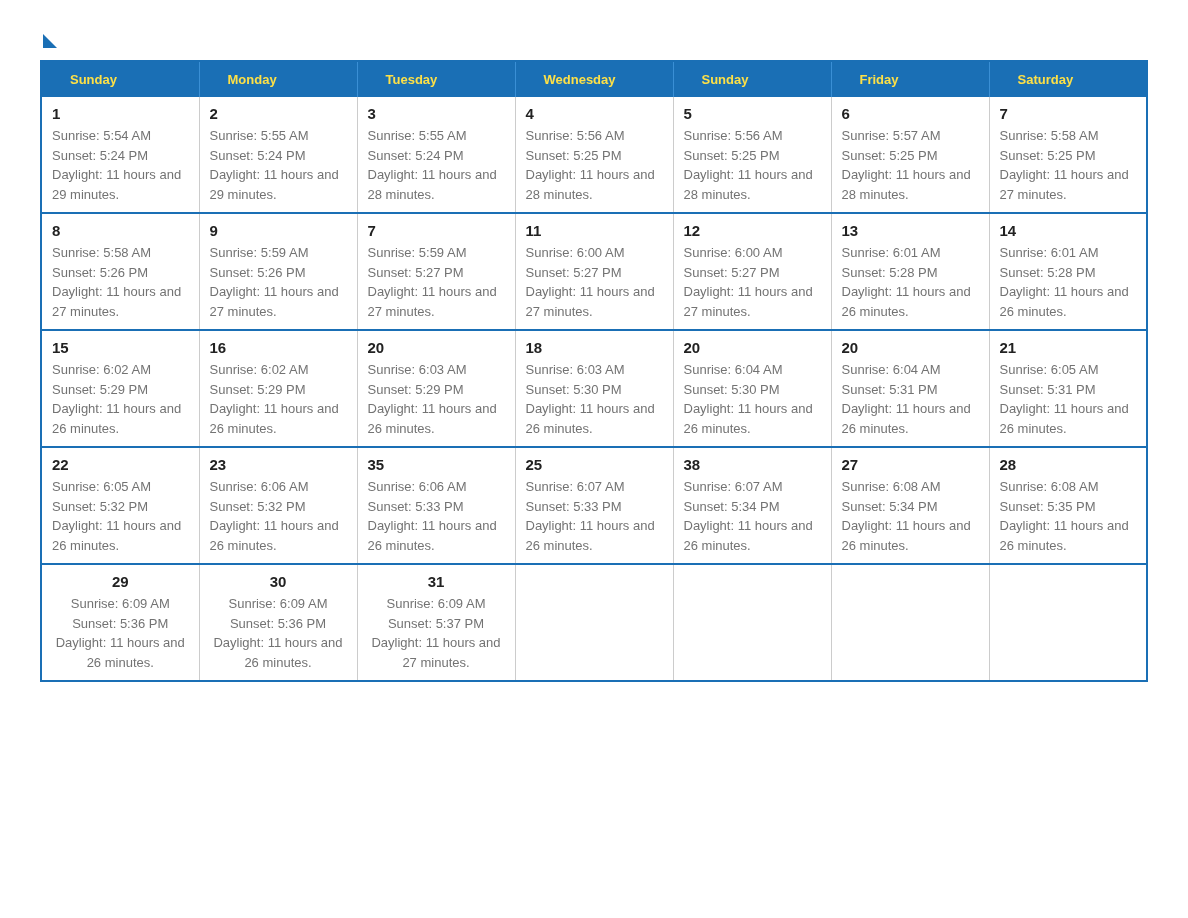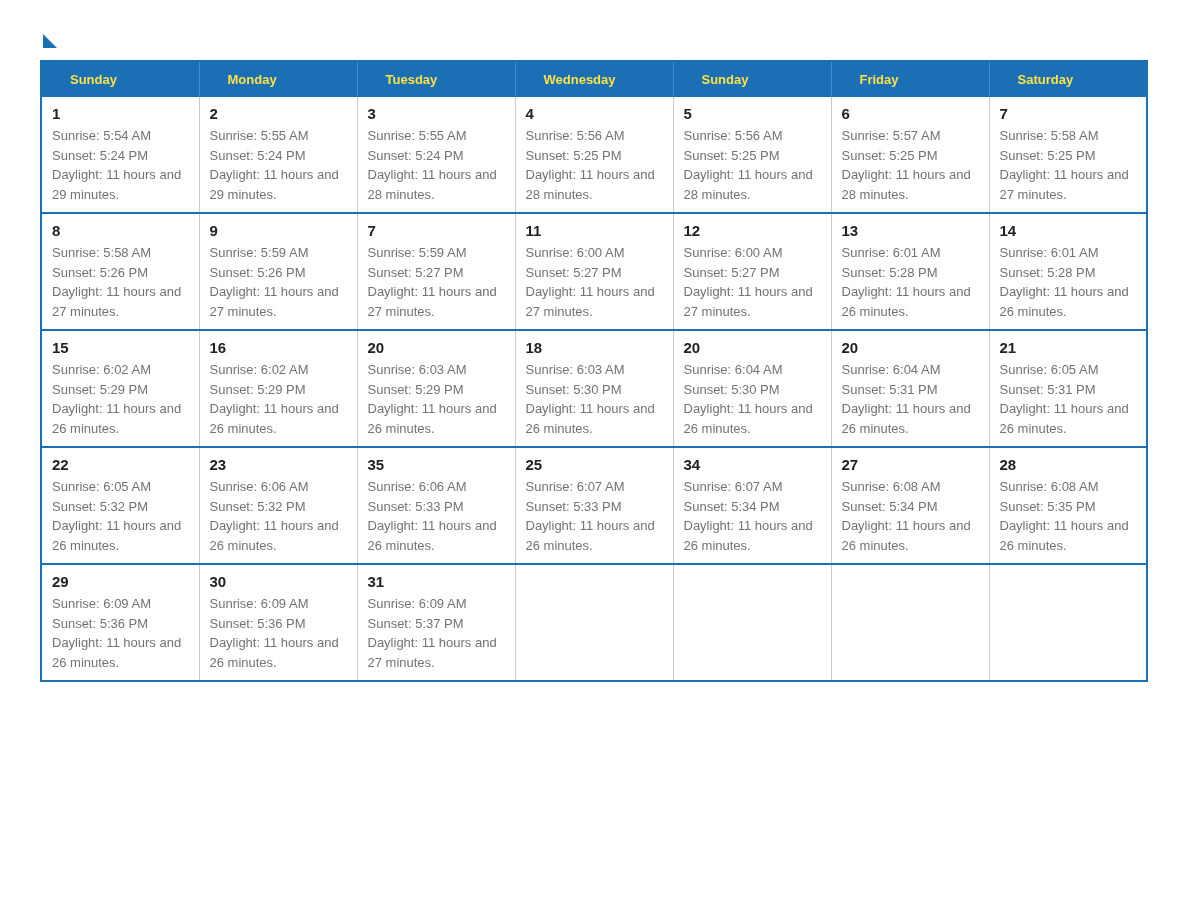--- a/index.html
+++ b/index.html
@@ -86,20 +86,21 @@
       font-size: 13px;
       color: #333;
       width: 14.28%;
       min-height: 110px;
     }
     .calendar td:last-child {
       border-right: none;
     }
     .calendar tr:last-child td {
       border-bottom: none;
+      text-align: center;
     }
     .day-number {
       font-size: 15px;
       font-weight: bold;
       color: #222;
       margin-bottom: 4px;
       display: block;
     }
     .day-info {
       font-size: 13px;
@@ -243,21 +244,21 @@
         </td>
         <td>
           <span class="day-number">35</span>
           <div class="day-info">Sunrise: 6:06 AM<br>Sunset: 5:33 PM<br>Daylight: 11 hours and 26 minutes.</div>
         </td>
         <td>
           <span class="day-number">25</span>
           <div class="day-info">Sunrise: 6:07 AM<br>Sunset: 5:33 PM<br>Daylight: 11 hours and 26 minutes.</div>
         </td>
         <td>
-          <span class="day-number">34</span>
+          <span class="day-number">38</span>
           <div class="day-info">Sunrise: 6:07 AM<br>Sunset: 5:34 PM<br>Daylight: 11 hours and 26 minutes.</div>
         </td>
         <td>
           <span class="day-number">27</span>
           <div class="day-info">Sunrise: 6:08 AM<br>Sunset: 5:34 PM<br>Daylight: 11 hours and 26 minutes.</div>
         </td>
         <td>
           <span class="day-number">28</span>
           <div class="day-info">Sunrise: 6:08 AM<br>Sunset: 5:35 PM<br>Daylight: 11 hours and 26 minutes.</div>
         </td>

